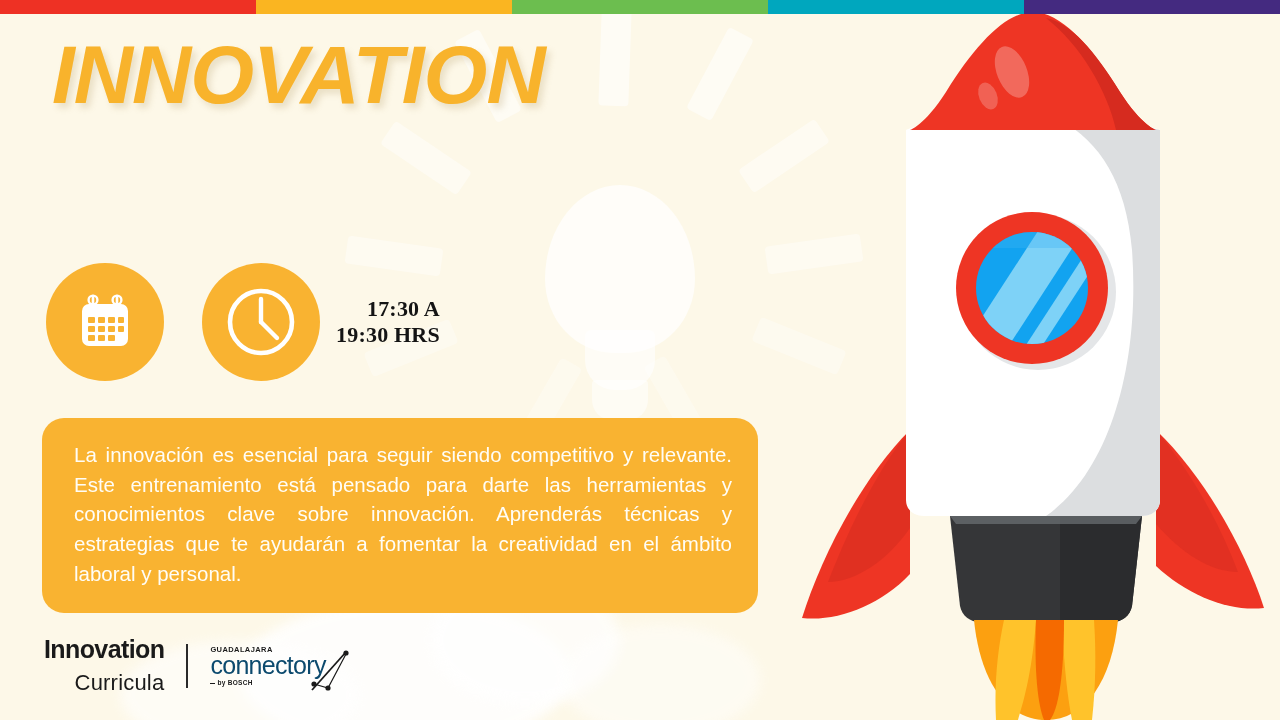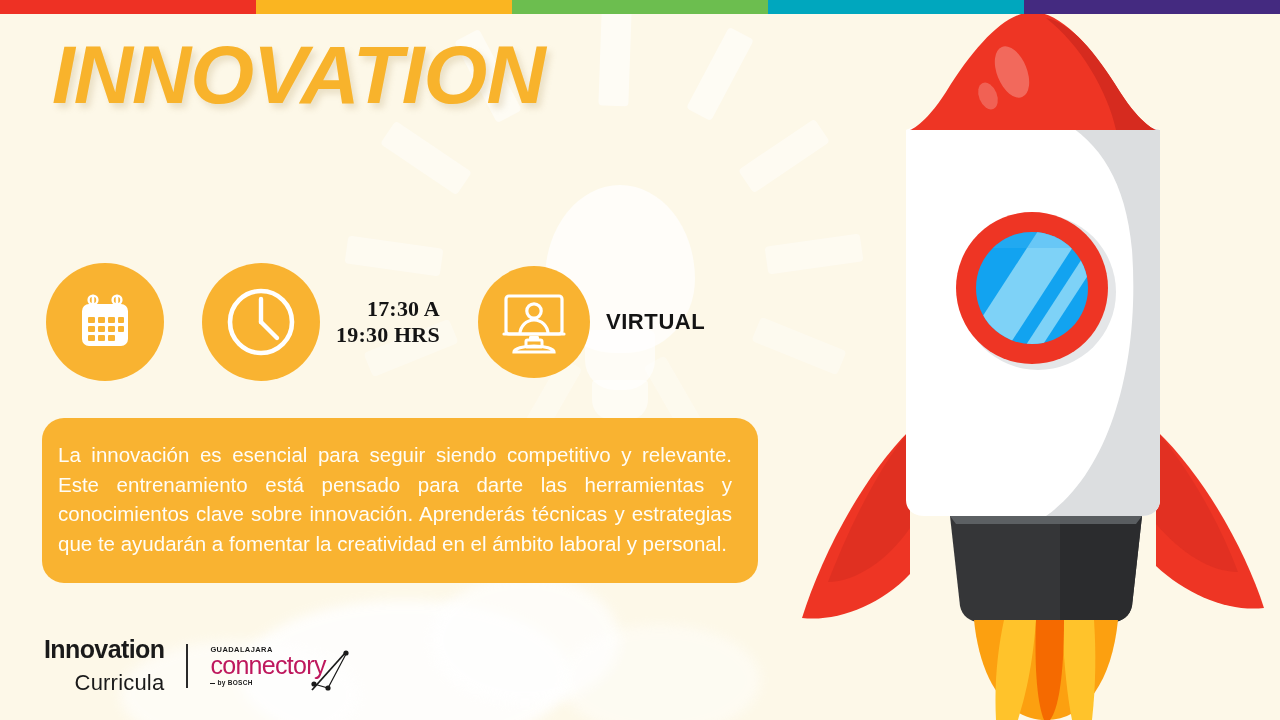--- a/index.html
+++ b/index.html
@@ -128,21 +128,21 @@
     white-space:pre-line;
     letter-spacing:.2px;
   }
   .info-label.virtual{ text-align:left; letter-spacing:.6px; }
 
   
   #desc{
     position:absolute;
     left:42px; top:418px;
     width:716px;
-    padding:22px 26px 24px 16px;
+    padding:22px 26px 24px 32px;
     background:#F9B331;
     border-radius:22px;
     color:#FFFDF6;
     font-size:20.5px;
     line-height:1.45;
     text-align:justify;
   }
 
   
   #logos{
@@ -165,21 +165,21 @@
     width:2px; height:44px;
     background:#2A2A2A;
     margin:0 22px;
   }
   #logo-conn{ position:relative; display:flex; flex-direction:column; }
   #logo-conn .city{
     font-size:7.5px; font-weight:bold; color:#1A1A1A;
     letter-spacing:.4px; line-height:1; margin-bottom:1px;
   }
   #logo-conn .word{
-    font-size:25px; color:#be185d;
+    font-size:25px; color:#0c4a6e;
     letter-spacing:-.7px; line-height:.95;
   }
   #logo-conn .bosch{
     font-size:6.5px; font-weight:bold; color:#1A1A1A;
     letter-spacing:.3px; line-height:1; margin-top:2px;
     display:flex; align-items:center; gap:2px;
   }
   #logo-conn .bosch .dash{
     display:inline-block; width:5px; height:1px; background:#1A1A1A;
   }
@@ -315,34 +315,20 @@
           <svg width="80" height="80" viewBox="0 0 80 80">
             <circle cx="40" cy="40" r="31" fill="none" stroke="#FFFFFF" stroke-width="4.6"></circle>
             <path d="M40 40 V 17" stroke="#FFFFFF" stroke-width="4.4" stroke-linecap="round" fill="none"></path>
             <path d="M40 40 L 56 56" stroke="#FFFFFF" stroke-width="4.4" stroke-linecap="round" fill="none"></path>
           </svg>
         </div>
         <div class="info-label">17:30 A
 19:30 HRS</div>
       </div>
 
-      <div class="info-item" style="margin-left:38px;">
-        <div class="info-circle sm">
-          <svg width="72" height="72" viewBox="0 0 72 72">
-            <rect x="8" y="10" width="56" height="38" rx="3" fill="none" stroke="#FFFFFF" stroke-width="3.2"></rect>
-            <circle cx="36" cy="25" r="7.2" fill="none" stroke="#FFFFFF" stroke-width="3.2"></circle>
-            <path d="M22 48 a14 14 0 0 1 28 0" fill="none" stroke="#FFFFFF" stroke-width="3.2"></path>
-            <path d="M6 48 H 66" stroke="#FFFFFF" stroke-width="3.2" stroke-linecap="round" fill="none"></path>
-            <rect x="31" y="50" width="10" height="4" rx="1.4" fill="#FFFFFF"></rect>
-            <rect x="28" y="54" width="16" height="7" rx="1.6" fill="none" stroke="#FFFFFF" stroke-width="3"></rect>
-            <path d="M16 66 a 20 6 0 0 1 40 0 Z" fill="none" stroke="#FFFFFF" stroke-width="3.2"></path>
-          </svg>
-        </div>
-        <div class="info-label virtual">VIRTUAL</div>
-      </div>
     </div>
 
     <div id="desc">La innovación es esencial para seguir siendo competitivo y relevante. Este entrenamiento está pensado para darte las herramientas y conocimientos clave sobre innovación. Aprenderás técnicas y estrategias que te ayudarán a fomentar la creatividad en el ámbito laboral y personal.</div>
 
     <div id="logos">
       <div id="logo-ic">
         <div class="ln1">Innovation</div>
         <div class="ln2">Curricula</div>
       </div>
 

